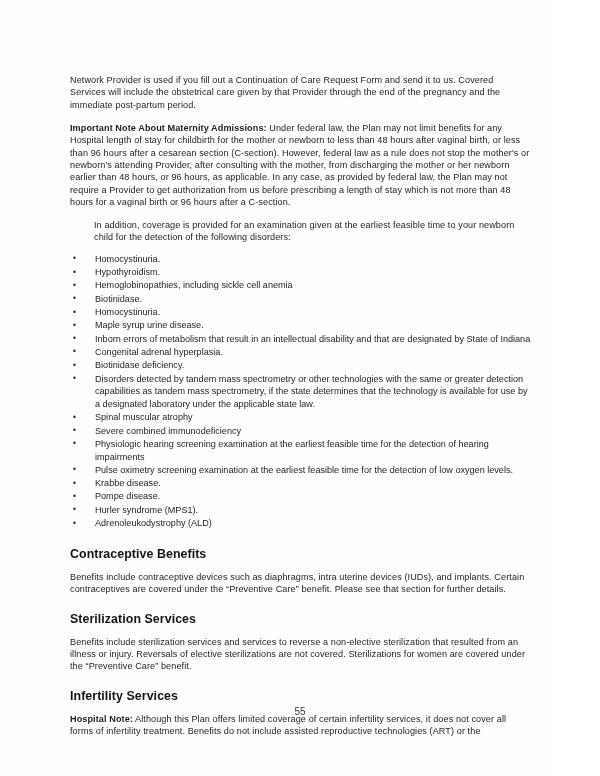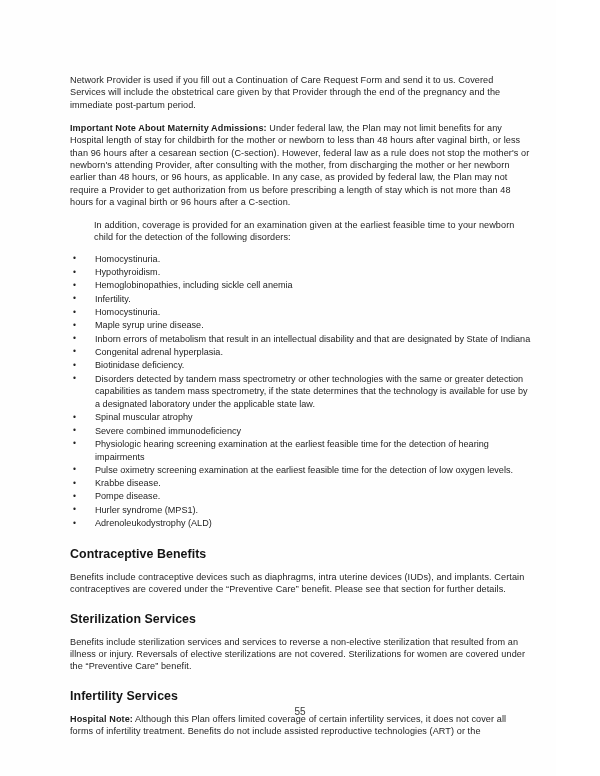--- a/index.html
+++ b/index.html
@@ -96,21 +96,21 @@
     <p class="para">Network Provider is used if you fill out a Continuation of Care Request Form and send it to us.  Covered Services will include the obstetrical care given by that Provider through the end of the pregnancy and the immediate post-partum period.</p>
 
     <p class="para"><span class="lead-bold">Important Note About Maternity Admissions:</span><span> Under federal law, the Plan may not limit benefits for any Hospital length of stay for childbirth for the mother or newborn to less than 48 hours after vaginal birth, or less than 96 hours after a cesarean section (C-section).  However, federal law as a rule does not stop the mother's or newborn's attending Provider, after consulting with the mother, from discharging the mother or her newborn earlier than 48 hours, or 96 hours, as applicable.  In any case, as provided by federal law, the Plan may not require a Provider to get authorization from us before prescribing a length of stay which is not more than 48 hours for a vaginal birth or 96 hours after a C-section.</span></p>
 
     <p class="para tight">In addition, coverage is provided for an examination given at the earliest feasible time to your newborn child for the detection of the following disorders:</p>
 
     <ul class="disorders">
       <li>Homocystinuria.</li>
       <li>Hypothyroidism.</li>
       <li>Hemoglobinopathies, including sickle cell anemia</li>
-      <li>Infertility.</li>
+      <li>Biotinidase.</li>
       <li>Homocystinuria.</li>
       <li>Maple syrup urine disease.</li>
       <li>Inborn errors of metabolism that result in an intellectual disability and that are designated by State of Indiana</li>
       <li>Congenital adrenal hyperplasia.</li>
       <li>Biotinidase deficiency.</li>
       <li>Disorders detected by tandem mass spectrometry or other technologies with the same or greater detection capabilities as tandem mass spectrometry, if the state determines that the technology is available for use by a designated laboratory under the applicable state law.</li>
       <li>Spinal muscular atrophy</li>
       <li>Severe combined immunodeficiency</li>
       <li>Physiologic hearing screening examination at the earliest feasible time for the detection of hearing impairments</li>
       <li>Pulse oximetry screening examination at the earliest feasible time for the detection of low oxygen levels.</li>

